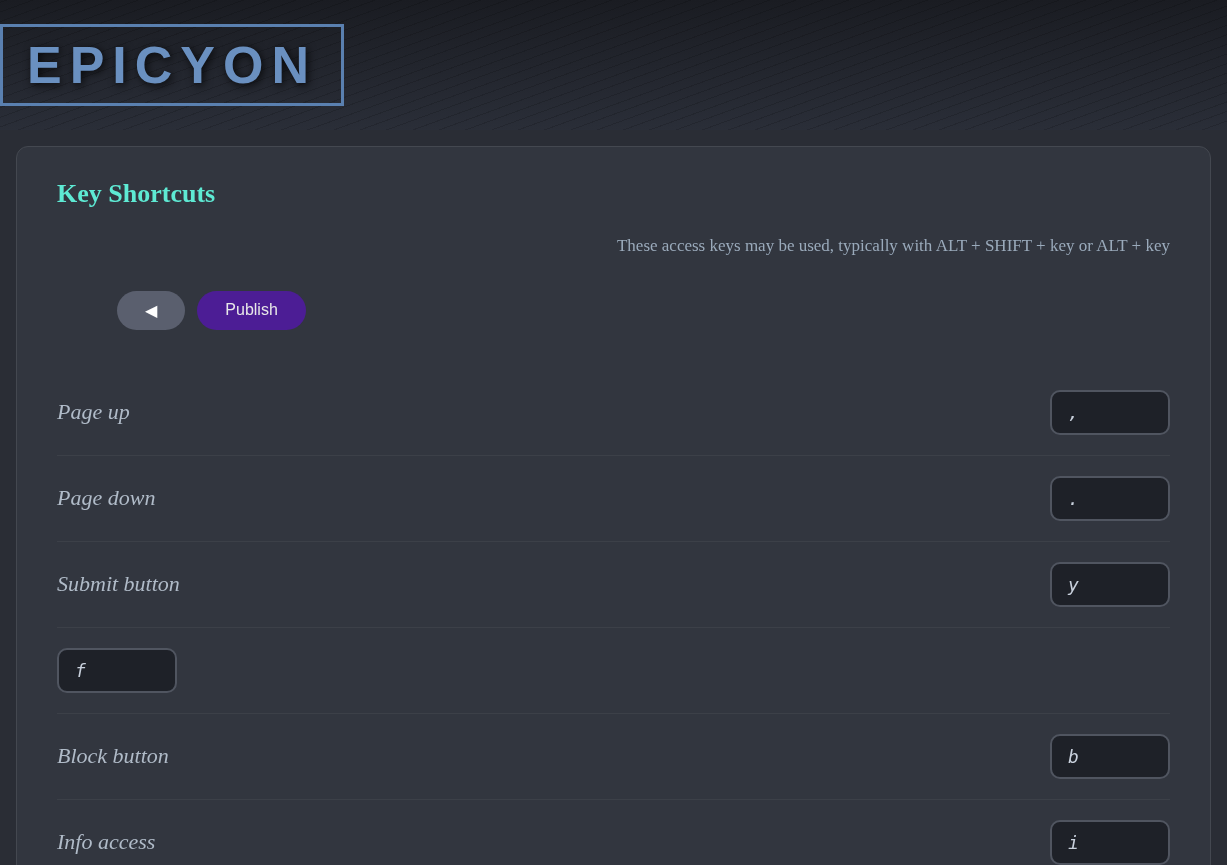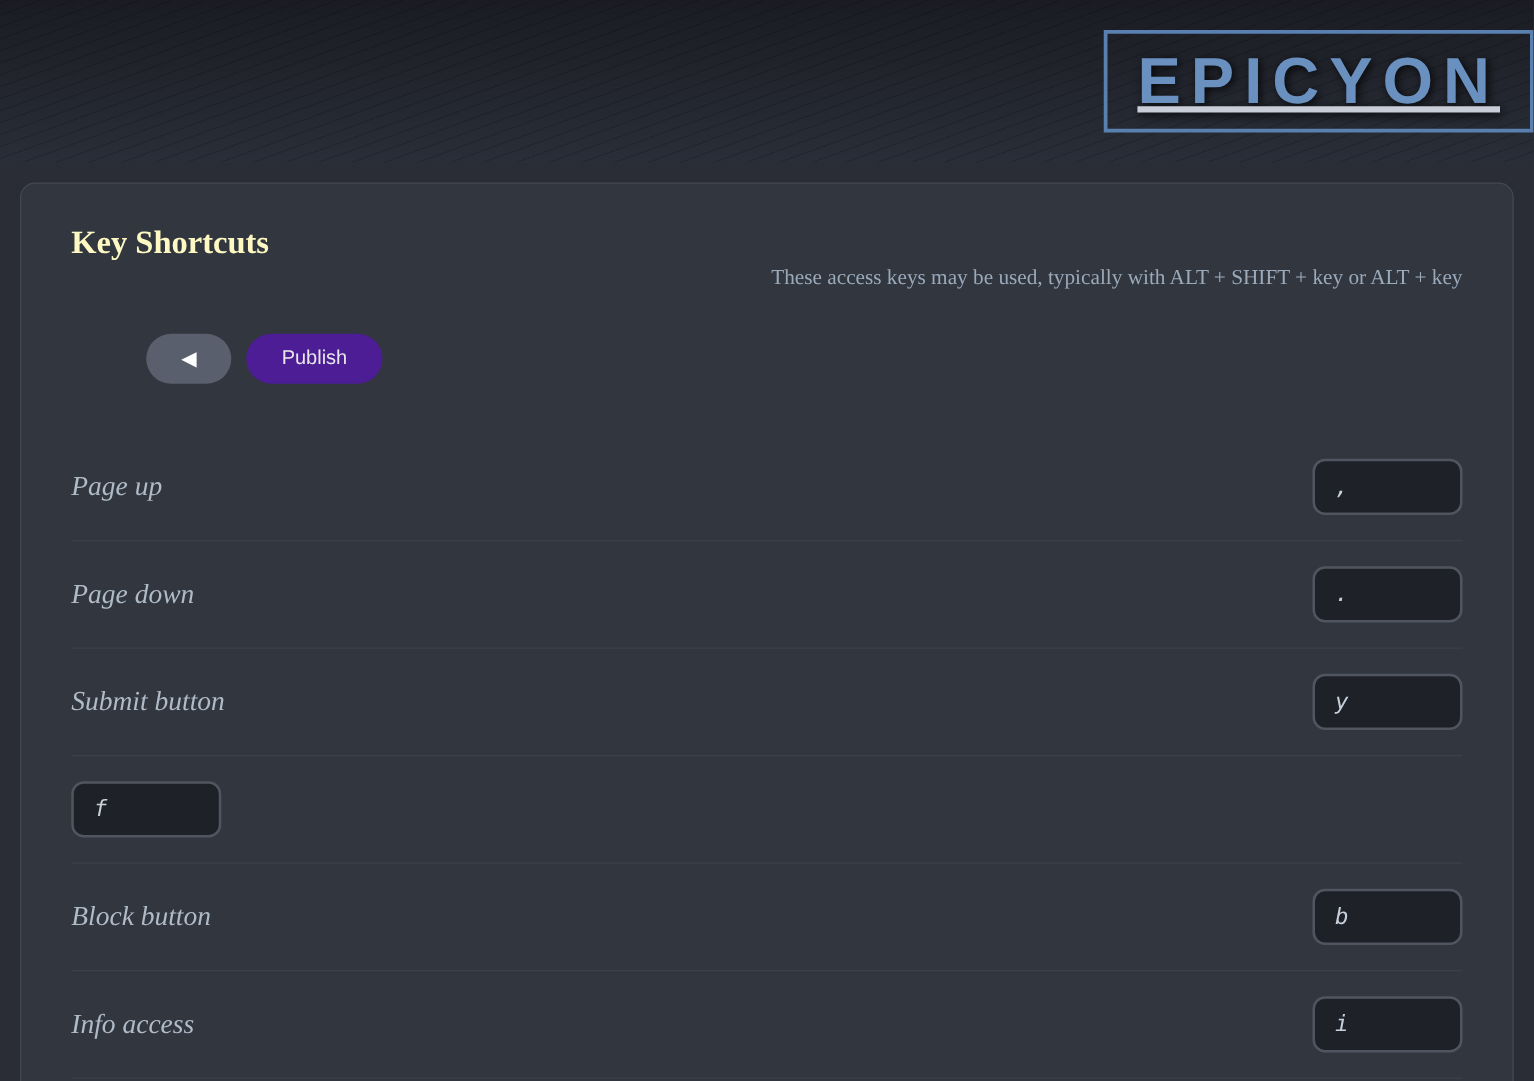--- a/index.html
+++ b/index.html
@@ -16,24 +16,23 @@
       color: #c8cdd8;
     }
 
     
     .header {
       width: 100%;
       height: 130px;
       background: linear-gradient(180deg, #1a1c22 0%, #2a2e38 100%);
       display: flex;
       align-items: center;
-      justify-content: flex-end;
+      justify-content: flex-start;
       position: relative;
       overflow: hidden;
-      text-decoration: underline;
     }
 
     .header::before {
       content: '';
       position: absolute;
       inset: 0;
       background:
         repeating-linear-gradient(
           -20deg,
           transparent,
@@ -62,21 +61,22 @@
       background-color: #32363f;
       border-radius: 12px;
       border: 1px solid #444850;
       padding: 32px 40px;
       min-height: 700px;
     }
 
     .page-heading {
       font-size: 26px;
       font-weight: bold;
-      color: #fef9c3;
+      color: #5eead4;
+      margin-bottom: 24px;
     }
 
     .description-text {
       font-size: 17px;
       color: #9aaabb;
       margin-bottom: 32px;
       line-height: 1.5;
       text-align: right;
     }
 

